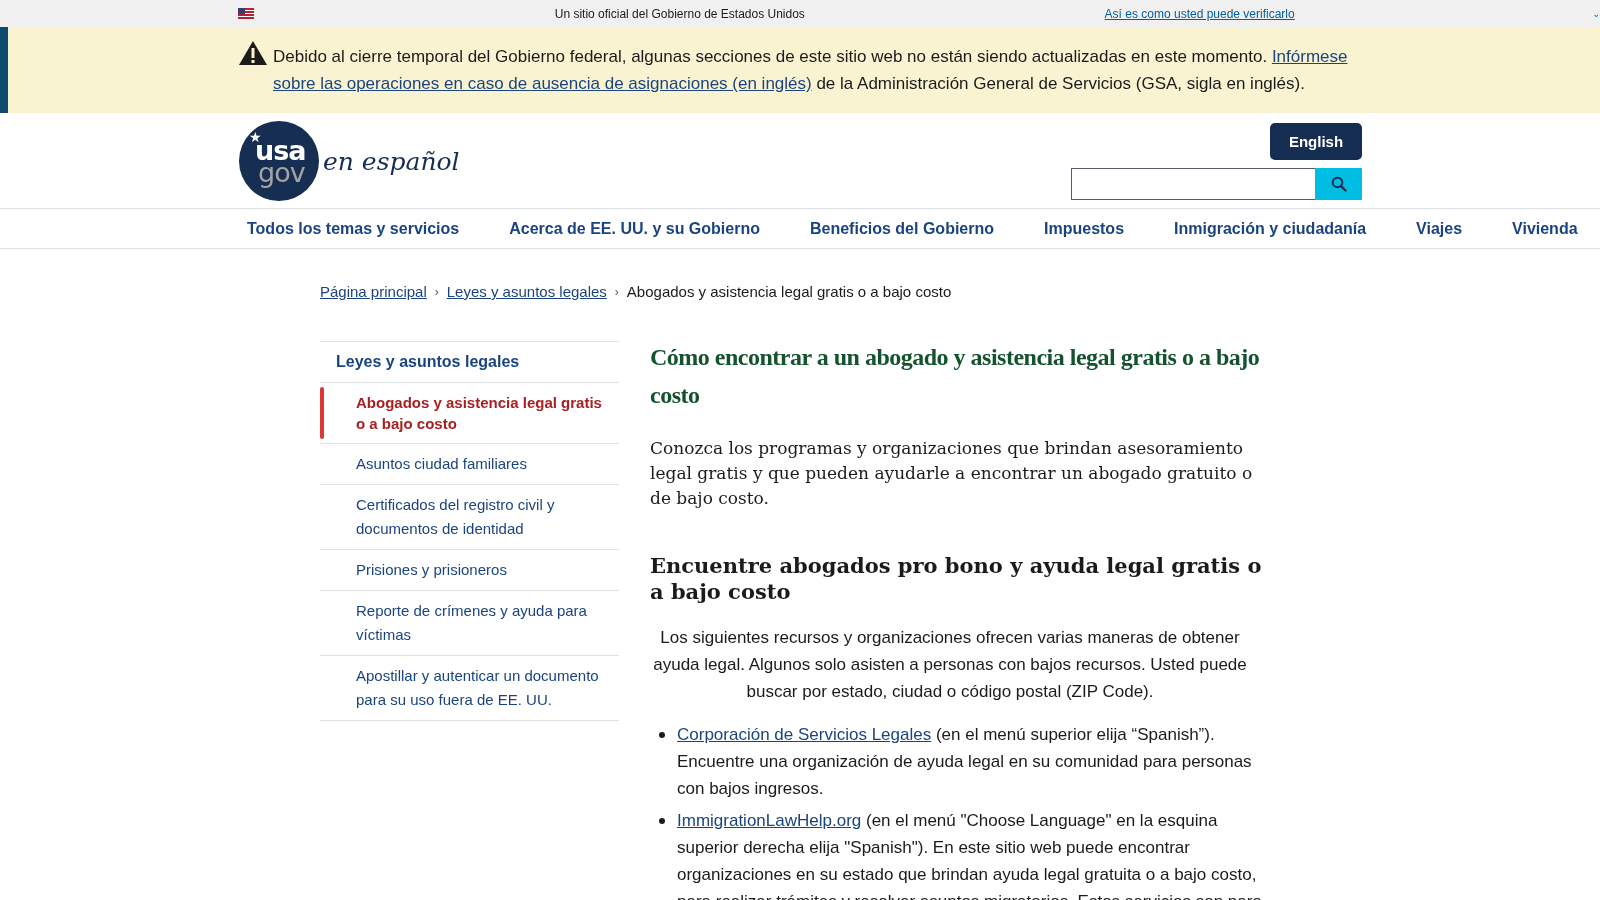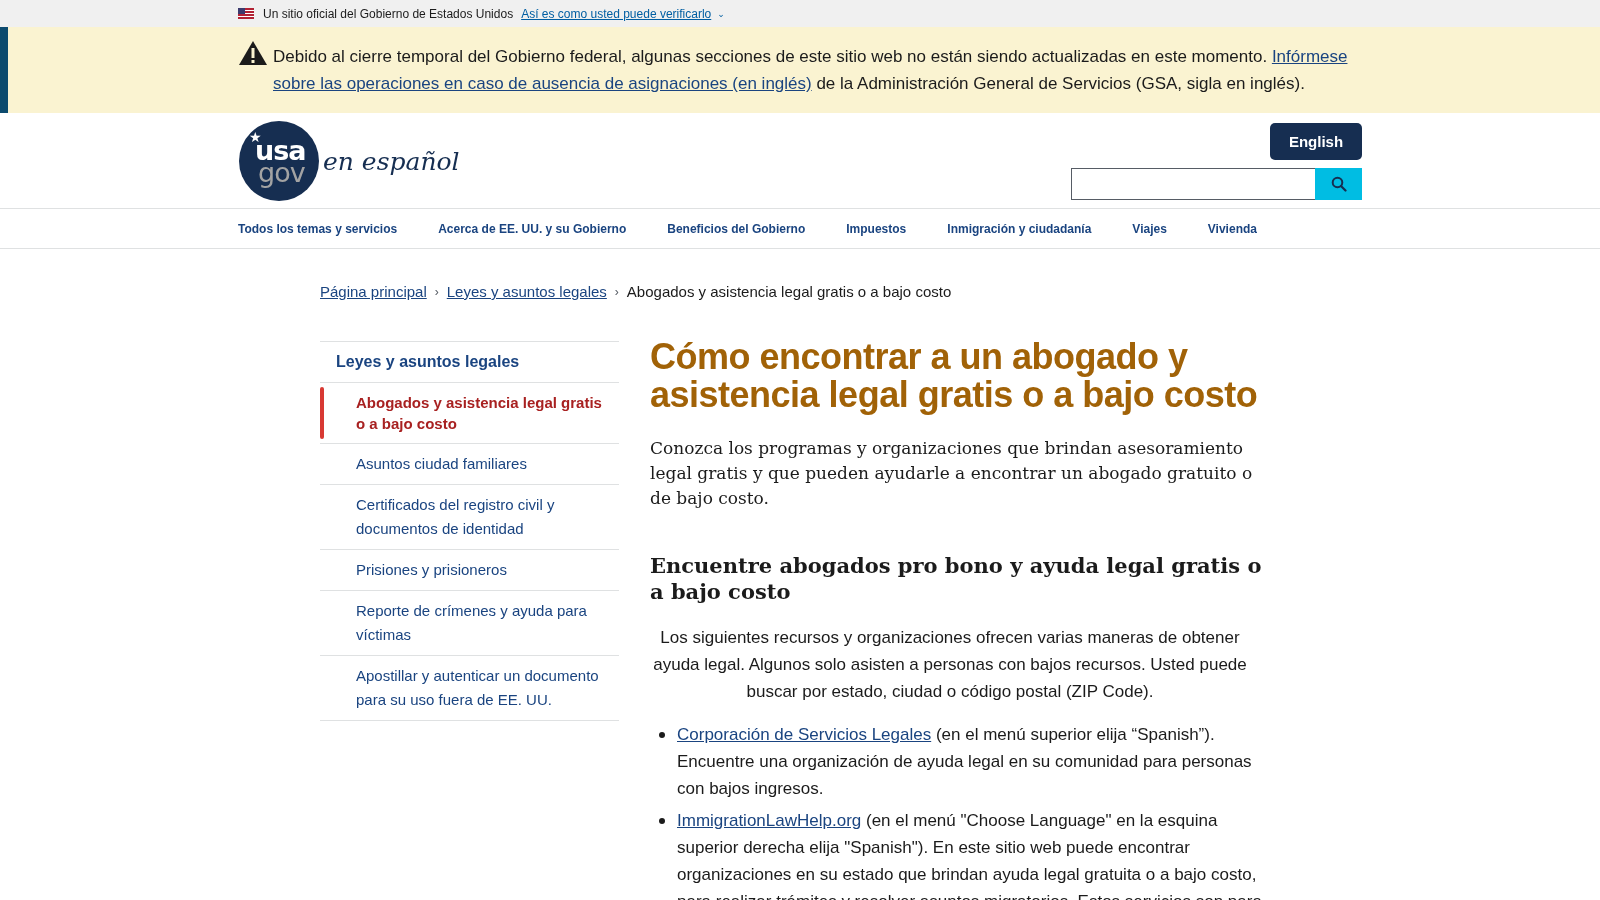--- a/index.html
+++ b/index.html
@@ -1,21 +1,21 @@
 <!DOCTYPE html>
 <html><head>
 <meta charset="utf-8">
 <style>
   * { box-sizing: border-box; margin: 0; padding: 0; }
   html, body { width: 1600px; height: 900px; overflow: hidden; background: #fff; }
   body { font-family: "Liberation Sans", sans-serif; color: #1b1b1b; }
   a { color: #1a4480; }
 
   
-  .gov-banner { height: 27px; background: #f0f0f0; display: flex; align-items: center; padding-left: 238px; font-size: 12px; color: #1b1b1b; }
+  .gov-banner { height: 27px; background: #f0f0f0; display: flex; align-items: center; padding-left: 238px; font-size: 12px; color: #1b1b1b; justify-content: space-between; }
   .flag { width: 16px; height: 11px; margin-right: 9px; position: relative; background: repeating-linear-gradient(#b22234 0 1.57px, #fff 1.57px 3.14px); }
   .flag::before { content: ""; position: absolute; left: 0; top: 0; width: 7px; height: 6px; background: #3c3b6e; }
   .gov-banner .verify { margin-left: 8px; color: #005ea2; text-decoration: underline; font-size: 12px; cursor: pointer; }
   .gov-banner .chev { margin-left: 6px; font-size: 9px; color: #005ea2; }
 
   
   .alert { height: 86px; background: #faf3d1; border-left: 8px solid #0c4a6e; position: relative; }
   .alert .warn-icon { position: absolute; left: 230px; top: 13px; width: 30px; height: 26px; }
   .alert .text { position: absolute; left: 265px; top: 16px; width: 1080px; font-size: 17px; line-height: 27px; color: #1b1b1b; }
   .alert .text a { color: #1a4480; text-decoration: underline; }
@@ -28,37 +28,37 @@
   .logo-circle .gov { position: absolute; left: 19px; top: 36px; font-size: 27px; letter-spacing: -1px; color: #a3a3a3; font-weight: normal; }
   .logo-circle .star { position: absolute; left: 10px; top: 8px; font-size: 14px; color: #fff; }
   .logo-esp { margin-left: 4px; font-family: "DejaVu Serif", serif; font-style: italic; font-size: 25px; color: #162e51; }
   .lang-btn { position: absolute; left: 1270px; top: 10px; width: 92px; height: 37px; background: #162e51; color: #fff; border: none; border-radius: 5px; font-weight: bold; font-size: 15px; font-family: "Liberation Sans", sans-serif; }
   .search { position: absolute; left: 1071px; top: 55px; display: flex; }
   .search input { width: 244px; height: 32px; border: 1px solid #565c65; border-right: none; font-size: 15px; padding: 0 6px; }
   .search button { width: 47px; height: 32px; background: #00bde3; border: none; display: flex; align-items: center; justify-content: center; }
 
   
   .nav { height: 40px; border-bottom: 1px solid #dfe1e2; display: flex; align-items: center; padding-left: 238px; }
-  .nav a { font-weight: bold; font-size: 12px; color: #1a4480; text-decoration: none; margin-right: 41px; white-space: nowrap; }
+  .nav a { font-weight: bold; font-size: 16px; color: #1a4480; text-decoration: none; margin-right: 41px; white-space: nowrap; margin-left: 9px; }
 
   
   .breadcrumb { position: absolute; left: 320px; top: 283px; font-size: 15px; display: flex; align-items: center; color: #1b1b1b; }
   .breadcrumb a { color: #1a4480; text-decoration: underline; }
   .breadcrumb .sep { margin: 0 8px; font-size: 12px; color: #565c65; }
 
   
   .sidenav { position: absolute; left: 320px; top: 341px; width: 299px; border-top: 1px solid #dfe1e2; }
   .sidenav .parent { padding: 10px 16px; font-weight: bold; font-size: 16px; color: #1a4480; border-bottom: 1px solid #dfe1e2; line-height: 20px; }
   .sidenav .item { padding: 8px 16px 8px 36px; font-size: 15px; color: #1a4480; line-height: 24px; border-bottom: 1px solid #dfe1e2; position: relative; }
   .sidenav .item.current { color: #a82121; font-weight: bold; line-height: 21px; padding-top: 9px; padding-bottom: 9px; }
   .sidenav .item.current::before { content: ""; position: absolute; left: 0; top: 4px; bottom: 4px; width: 4px; border-radius: 2px; background: #d83933; }
 
   
   .main { position: absolute; left: 650px; top: 338px; width: 630px; }
-  .main h1 { font-family: Liberation Sans, sans-serif; font-weight: bold; font-size: 36px; line-height: 38px; color: #a16207; letter-spacing: -0.5px; }
+  .main h1 { font-family: Liberation Serif, serif; font-weight: bold; font-size: 24px; line-height: 38px; color: #14532d; letter-spacing: -0.5px; }
   .main .lead { margin-top: 22px; font-family: "DejaVu Serif", serif; font-size: 17px; line-height: 25px; color: #1b1b1b; width: 620px; }
   .main h2 { margin-top: 42px; font-family: "DejaVu Serif", serif; font-weight: bold; font-size: 21px; line-height: 26px; color: #1b1b1b; }
   .main p.body { margin-top: 19px; font-size: 17px; line-height: 27px; width: 600px; text-align: center; }
   .main ul { margin-top: 16px; padding-left: 27px; list-style: none; }
   .main li { font-size: 17px; line-height: 27px; position: relative; margin-bottom: 5px; }
   .main li::before { content: ""; position: absolute; left: -18px; top: 11px; width: 6px; height: 6px; border-radius: 50%; background: #1b1b1b; }
   .main li a { color: #1a4480; text-decoration: underline; }
 </style>
 </head>
 <body>

